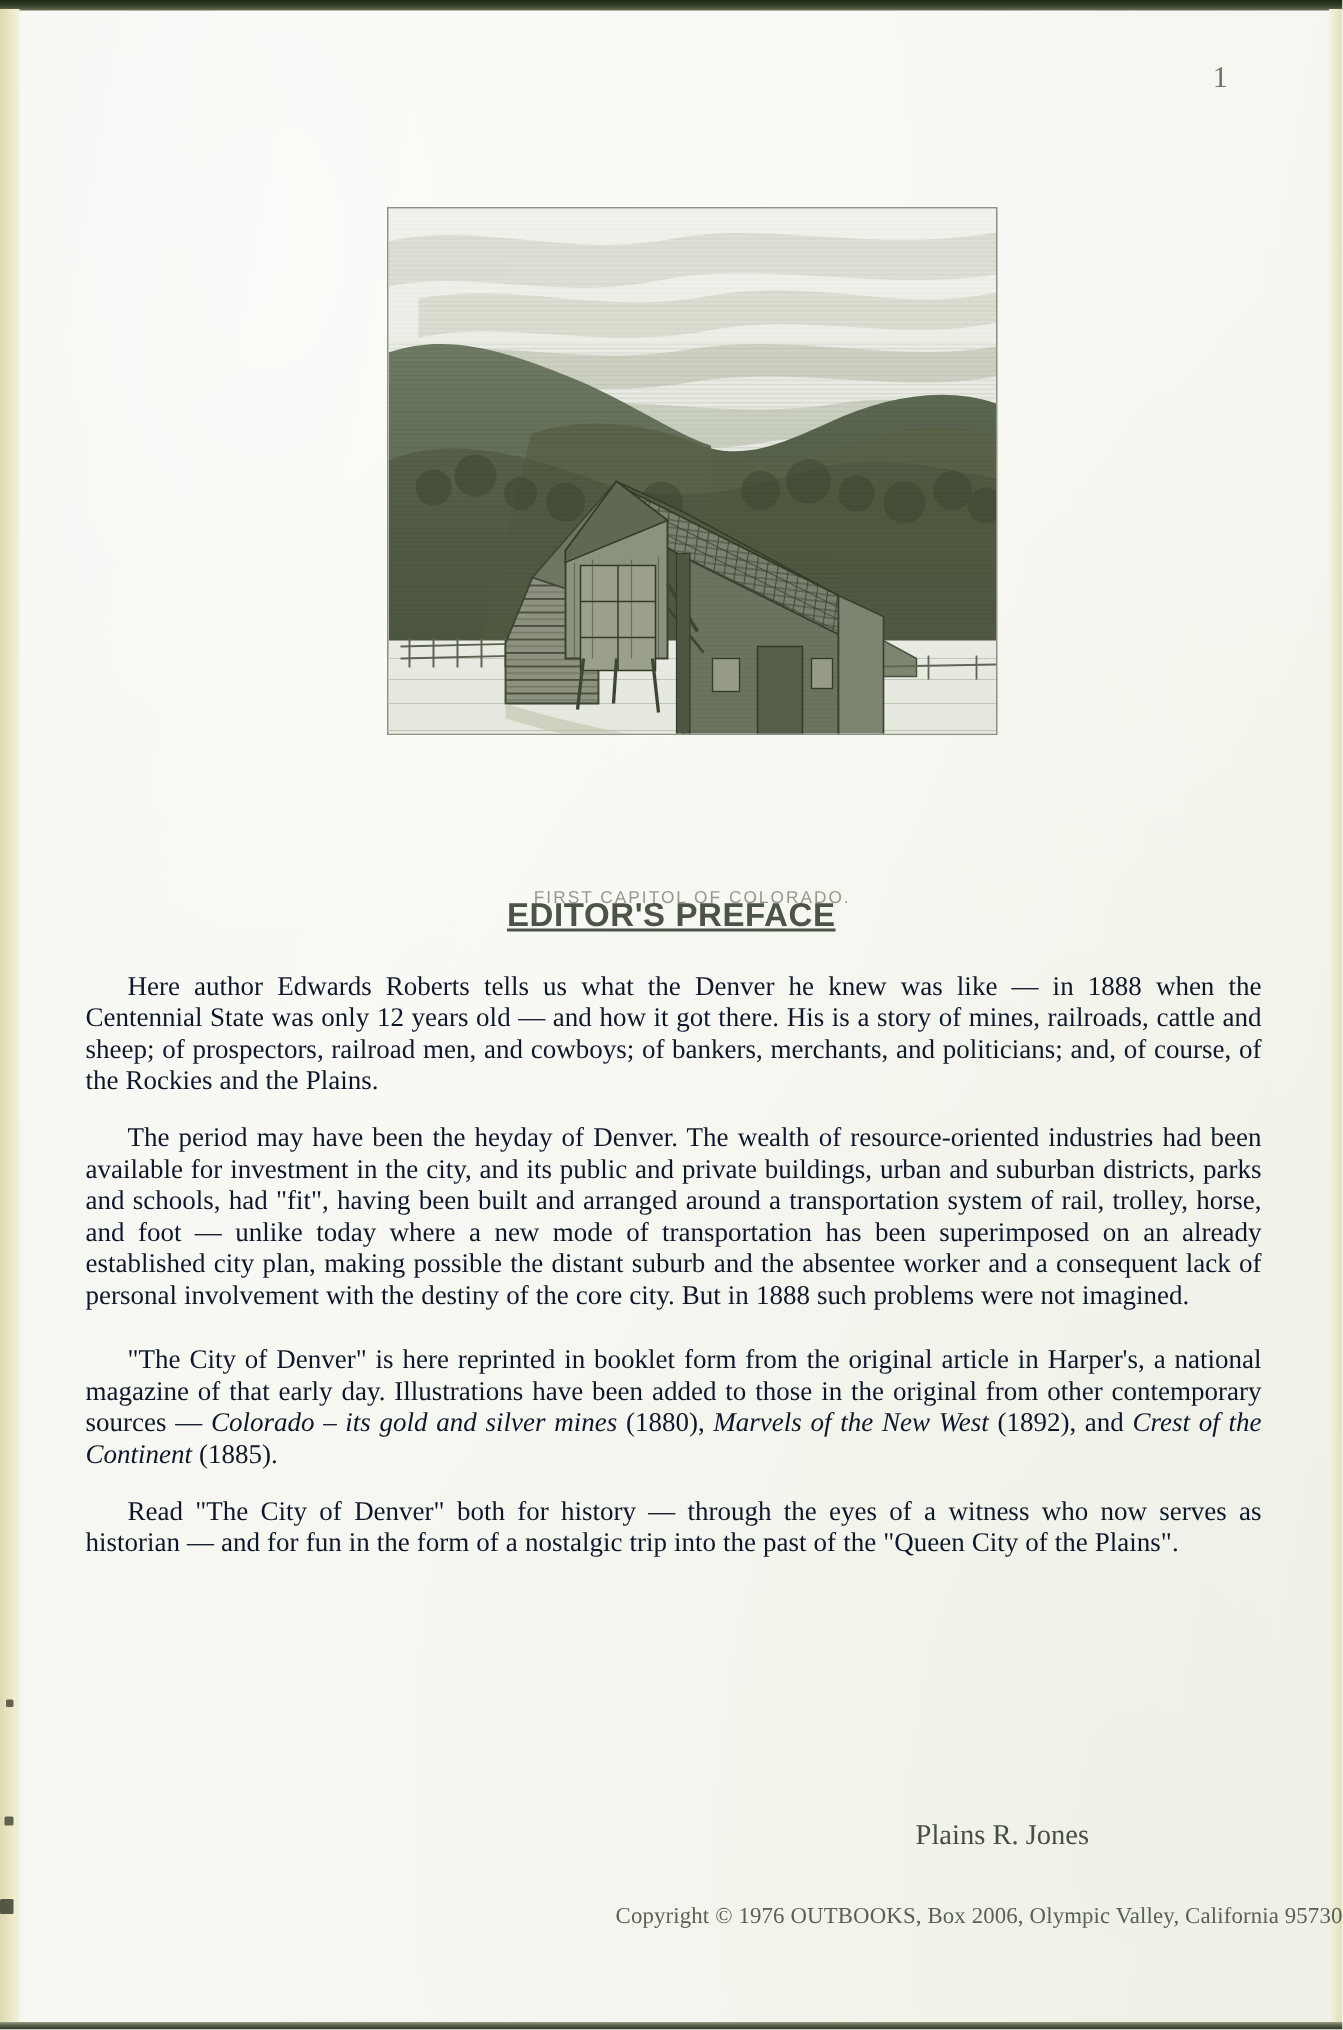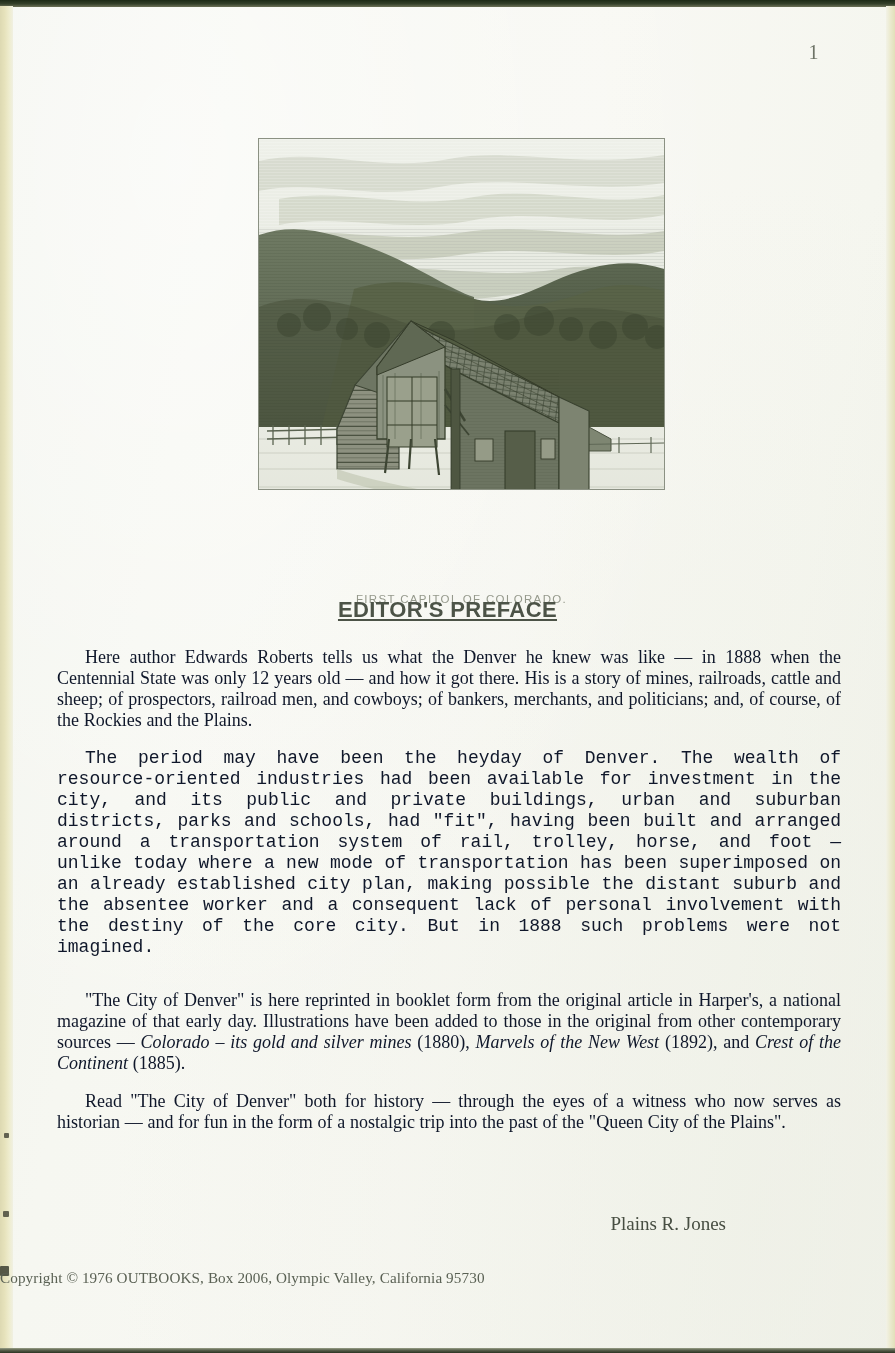--- a/index.html
+++ b/index.html
@@ -132,21 +132,21 @@
   .para {
     font-size: 18px;
     line-height: 21px;
     color: #0f172a;
     text-align: justify;
     text-indent: 28px;
     margin: 0 0 16px 0;
     word-spacing: 0.2px;
   }
   .para.p1 { margin-bottom: 17px; }
-  .para.p2 { margin-bottom: 32px; font-family: Liberation Mono, monospace; }
+  .para.p2 { margin-bottom: 22px; }
   .para.p3 { margin-bottom: 17px; }
   .para.p4 { margin-bottom: 0; }
   .para em { }
 
   .signature {
     position: absolute;
     left: 57px;
     top: 1213px;
     width: 784px;
     text-align: right;
@@ -154,21 +154,21 @@
     box-sizing: border-box;
     font-size: 19px;
     color: #474e42;
   }
 
   .copyright {
     position: absolute;
     left: 0;
     top: 1269px;
     width: 895px;
-    text-align: left;
+    text-align: right;
     font-size: 15.2px;
     color: #5a6154;
     letter-spacing: 0.1px;
   }
 </style>
 </head>
 <body>
 
 <div class="page-surface"></div>
 

